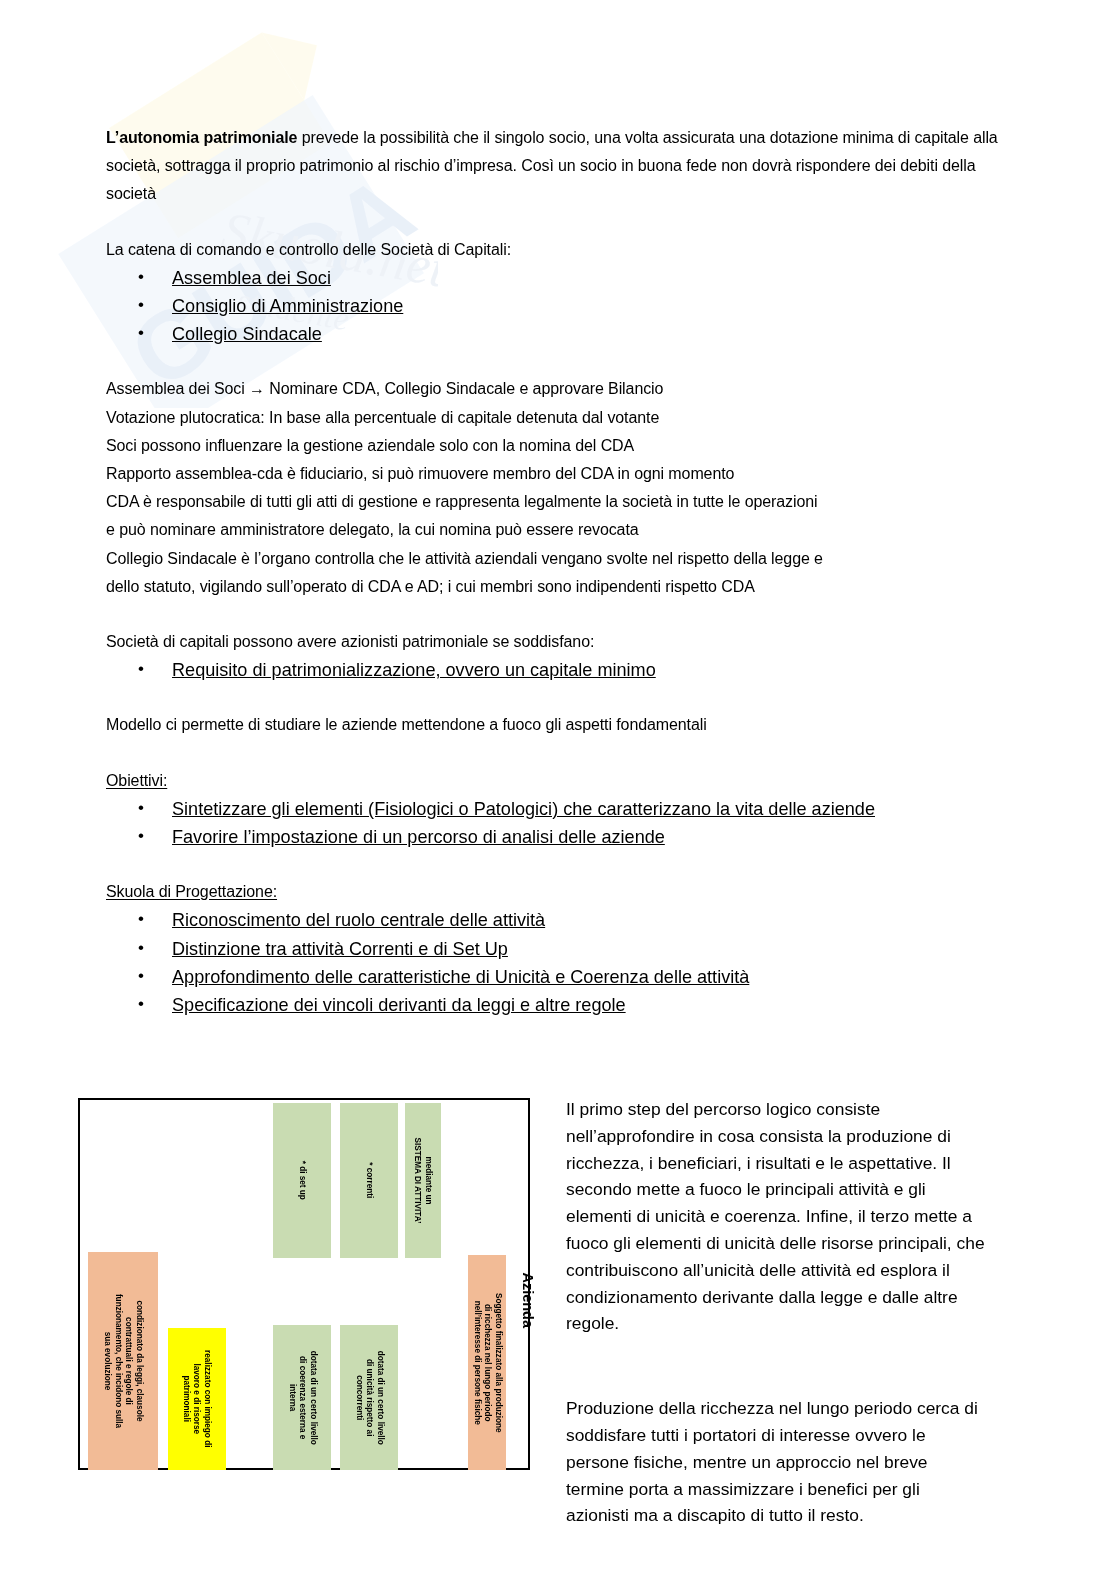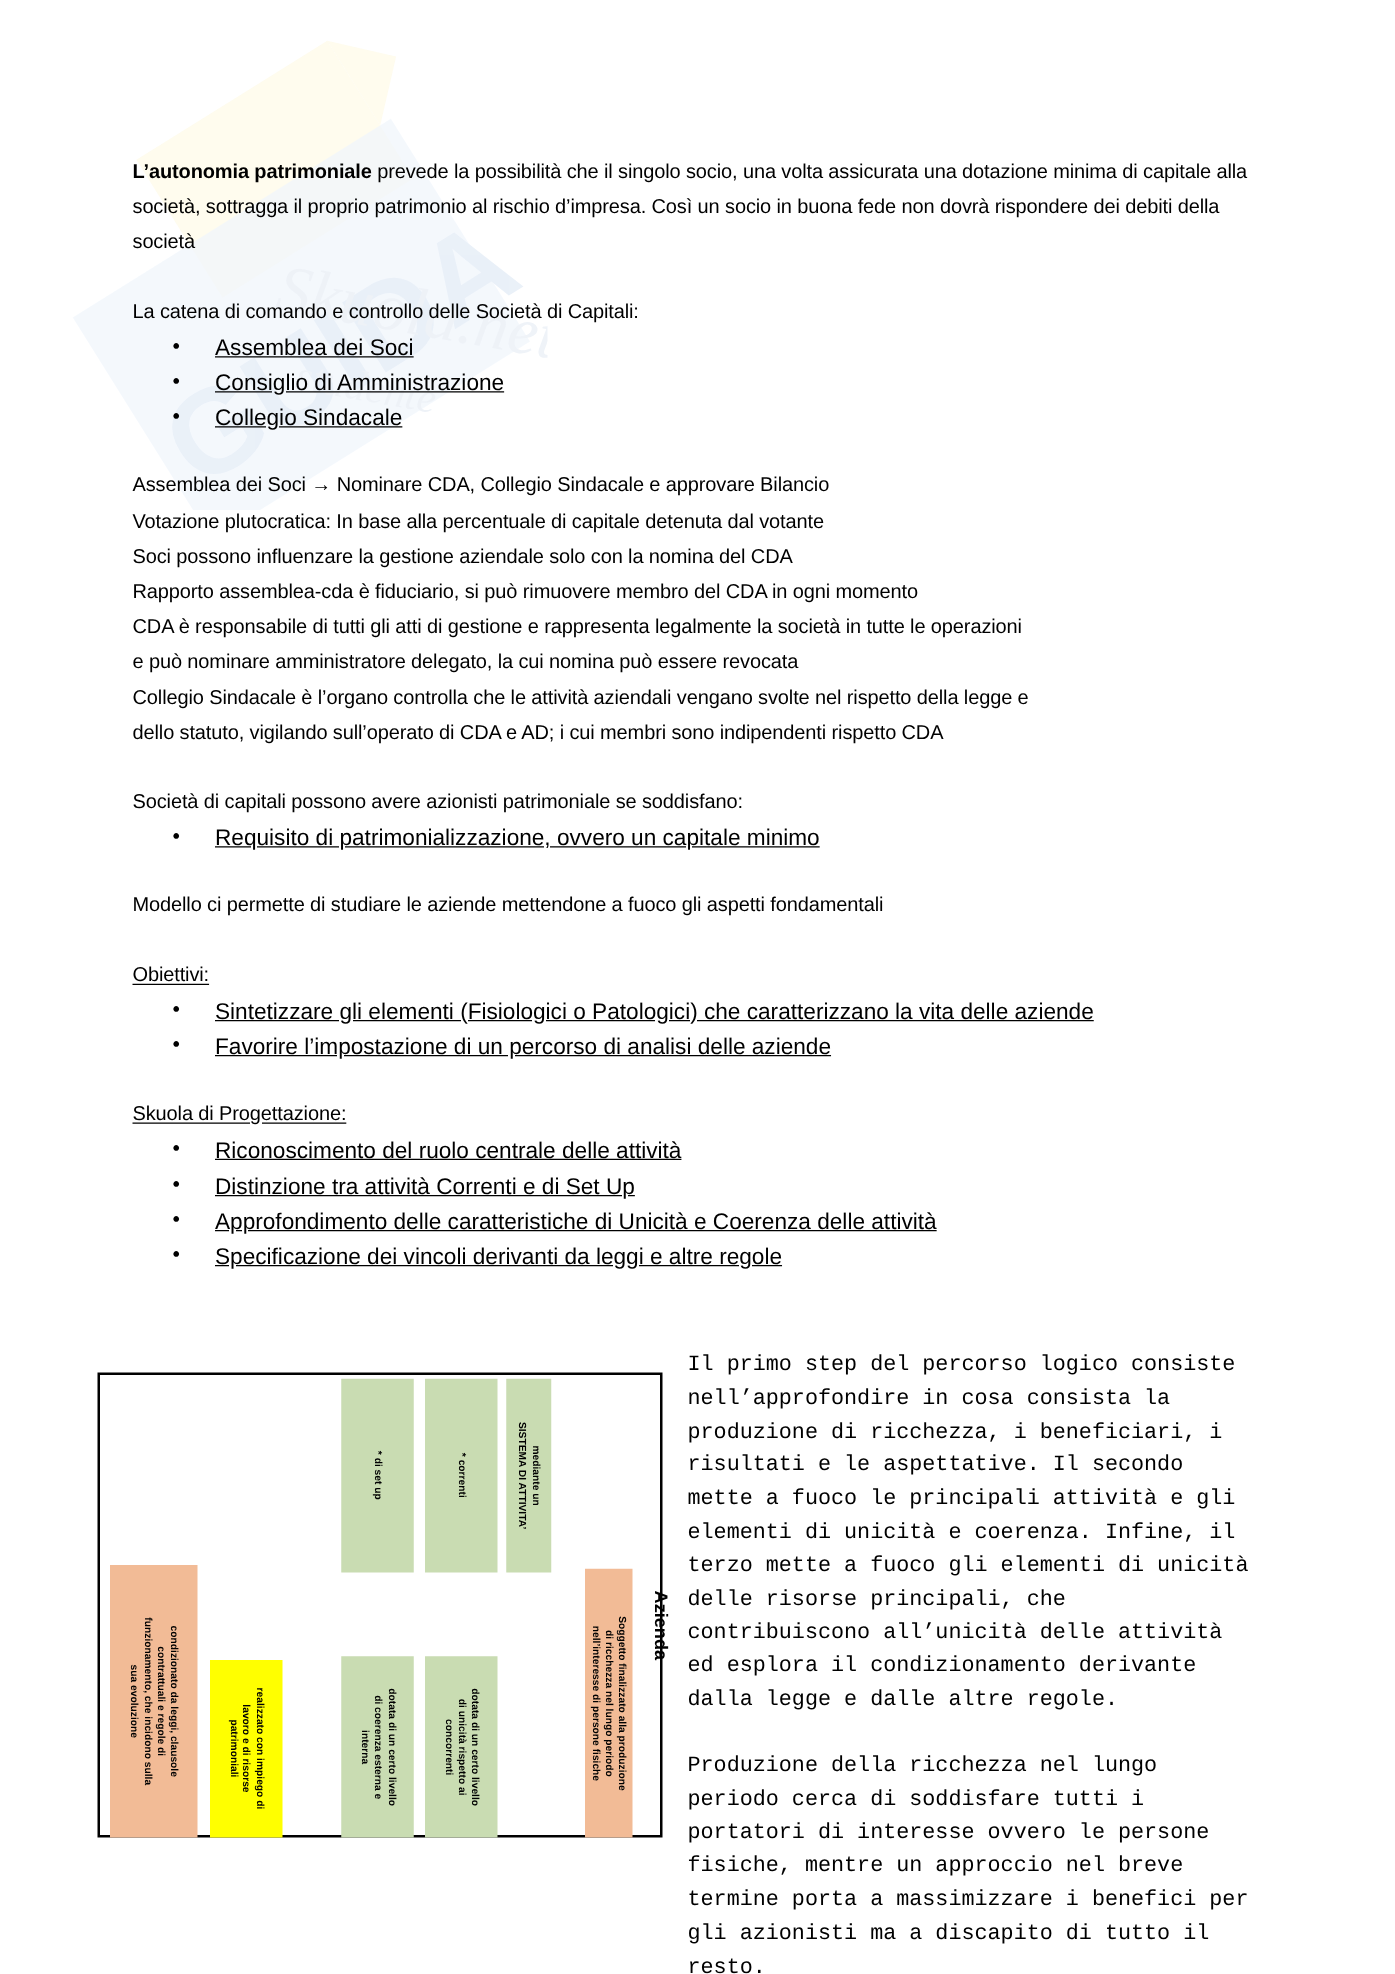--- a/index.html
+++ b/index.html
@@ -113,25 +113,24 @@
   .vbox.plain .vtext { font-size: 14.5px; font-weight: bold; }
 
   
   #commentary {
     position: absolute;
     left: 550px;
     top: -16px;
     width: 452px;
   }
   #commentary p {
-    margin: 0;
+    margin: 16px;
     font-size: 17.4px;
     line-height: 26.8px;
     color: #000;
-    font-family: Liberation Mono, monospace;
   }
   #commentary .spacer { height: 26px; }
 </style>
 </head>
 <body>
 
 <svg id="watermark" viewBox="0 0 380 380" xmlns="http://www.w3.org/2000/svg">
   <g transform="rotate(-32 190 190)" opacity="0.30">
     <polygon points="120,40 300,40 300,170 120,170" fill="#fdf4c8"></polygon>
     <polygon points="300,40 340,80 300,120" fill="#fdf4c8"></polygon>

